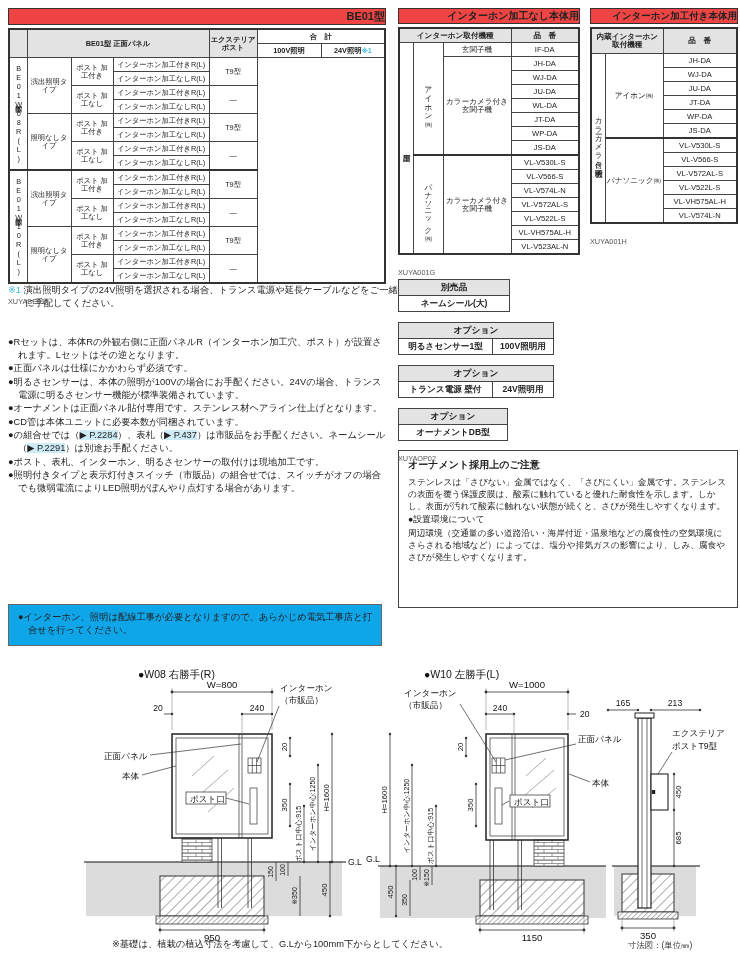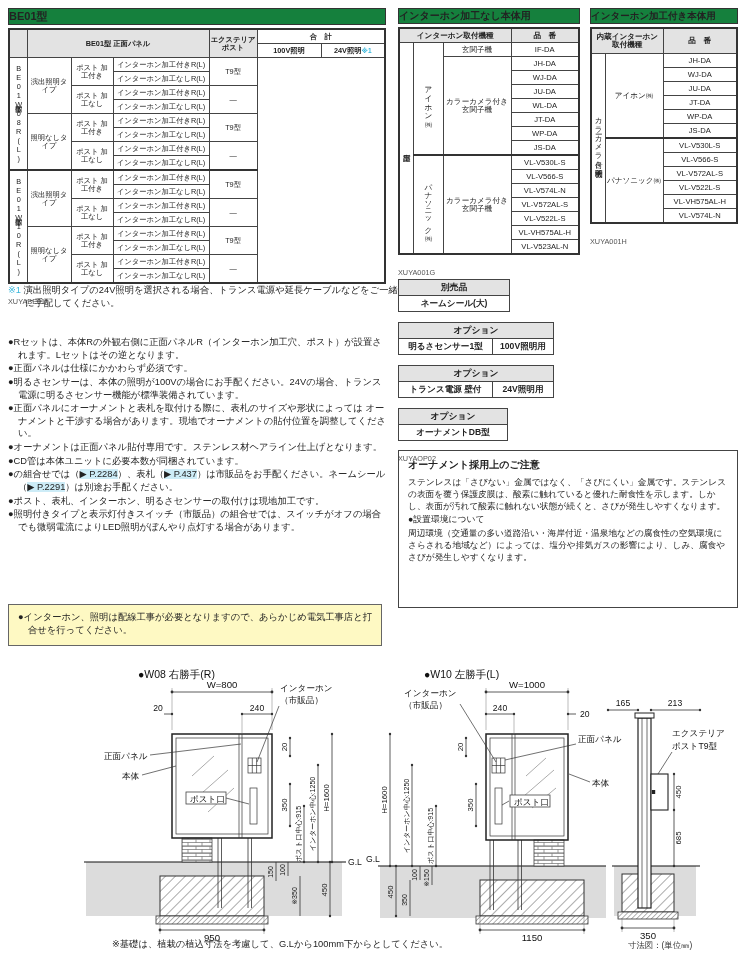--- a/index.html
+++ b/index.html
@@ -1,40 +1,40 @@
 <!DOCTYPE html>
 <html><head>
 <meta charset="utf-8">
 <style>
   html,body{margin:0;padding:0}
   body{position:relative;width:740px;height:963px;background:#fff;
        font-family:"Liberation Sans","DejaVu Sans",sans-serif;color:#222}
   .abs{position:absolute}
-  .ttl{border:1.5px solid #333;text-align:left;font-weight:bold;background:#15803d}
+  .ttl{border:1.5px solid #333;text-align:right;font-weight:bold;background:#ef4444}
   table{border-collapse:collapse;width:100%;table-layout:fixed}
   td{border:1px solid #444;padding:0 1px;text-align:center;overflow:hidden;vertical-align:middle}
   .spec td{height:13px;font-size:7.3px;line-height:1.08}
   .spec2 td{height:13px;font-size:7.6px;line-height:1.05}
   .hd{background:#e3e3e3;font-weight:bold;font-size:7.8px}
   .whd{background:#fff;font-weight:bold;font-size:8px}
   .vt{writing-mode:vertical-rl;text-orientation:upright;font-size:7.4px;letter-spacing:0;padding:1px 0}
   .gsep td{border-top:2px solid #333}
   .outer{border:2px solid #333}
   .code{font-size:7.3px;color:#555;margin-top:13px}
   .cyan{color:#38b7dc}
   .note1{font-size:9.3px;line-height:1.36;padding-left:17px;text-indent:-17px}
   .b{font-size:9.3px;line-height:1.36;padding-left:10px;text-indent:-10px;margin-bottom:1px}
   .link{background:#cdecf7;cursor:pointer}
   .sb td{height:15px;font-size:8.6px;font-weight:bold}
   .sb .hd{font-size:8.8px}
   .obox{border:1.3px solid #444;padding:7px 9px;box-sizing:border-box}
   .obox .ot{font-weight:bold;font-size:10px;margin-bottom:4px}
   .obox .oh{font-size:8.8px;margin:2px 0 1px}
   .obox .ob{font-size:8.7px;line-height:1.38}
-  .pink{background:#fef9c3;border:1px solid #666;padding:6px 9px;font-size:9.3px;line-height:1.4;box-sizing:border-box}
+  .pink{background:#0ea5e9;border:1px solid #666;padding:6px 9px;font-size:9.3px;line-height:1.4;box-sizing:border-box}
   .dwt{font-size:10.5px;fill:#111}
   .bnote{font-size:9.3px}
   .unote{font-size:8.4px;color:#333}
   svg text{font-family:"Liberation Sans","DejaVu Sans",sans-serif}
   .dt{font-size:8.6px;fill:#111}
   .dn{font-size:9.6px;fill:#111}
   .dr{font-size:7px;fill:#111}
   .dr2{font-size:7.8px;fill:#111}
   .ol{fill:none;stroke:#222;stroke-width:1.5}
   .il{fill:none;stroke:#333;stroke-width:.7}
@@ -273,21 +273,20 @@
     </table>
   <div class="code">XUYA001H</div>
 </div>
 
 <div class="abs note1" style="left:8px;top:284px;width:380px"><span class="cyan">※1</span> <span>演出照明タイプの24V照明を選択される場合、トランス電源や延長ケーブルなどをご一緒に手配してください。</span></div>
 
 <div class="abs" style="left:8px;top:336px;width:382px">
   <div class="b">●Rセットは、本体Rの外観右側に正面パネルR（インターホン加工穴、ポスト）が設置されます。Lセットはその逆となります。</div>
   <div class="b">●正面パネルは仕様にかかわらず必須です。</div>
   <div class="b">●明るさセンサーは、本体の照明が100Vの場合にお手配ください。24Vの場合、トランス電源に明るさセンサー機能が標準装備されています。</div>
-  <div class="b">●正面パネルにオーナメントと表札を取付ける際に、表札のサイズや形状によっては オーナメントと干渉する場合があります。現地でオーナメントの貼付位置を調整してください。</div>
   <div class="b">●オーナメントは正面パネル貼付専用です。ステンレス材ヘアライン仕上げとなります。</div>
   <div class="b">●CD管は本体ユニットに必要本数が同梱されています。</div>
   <div class="b"><span>●の組合せでは（</span><span class="link">▶ P.2284</span><span>）、表札（</span><span class="link">▶ P.437</span><span>）は市販品をお手配ください。ネームシール（</span><span class="link">▶ P.2291</span><span>）は別途お手配ください。</span></div>
   <div class="b">●ポスト、表札、インターホン、明るさセンサーの取付けは現地加工です。</div>
   <div class="b">●照明付きタイプと表示灯付きスイッチ（市販品）の組合せでは、スイッチがオフの場合でも微弱電流によりLED照明がぼんやり点灯する場合があります。</div>
 </div>
 
 <div class="abs" style="left:398px;top:279px;width:112px">
   <table class="sb">
     <tbody>

